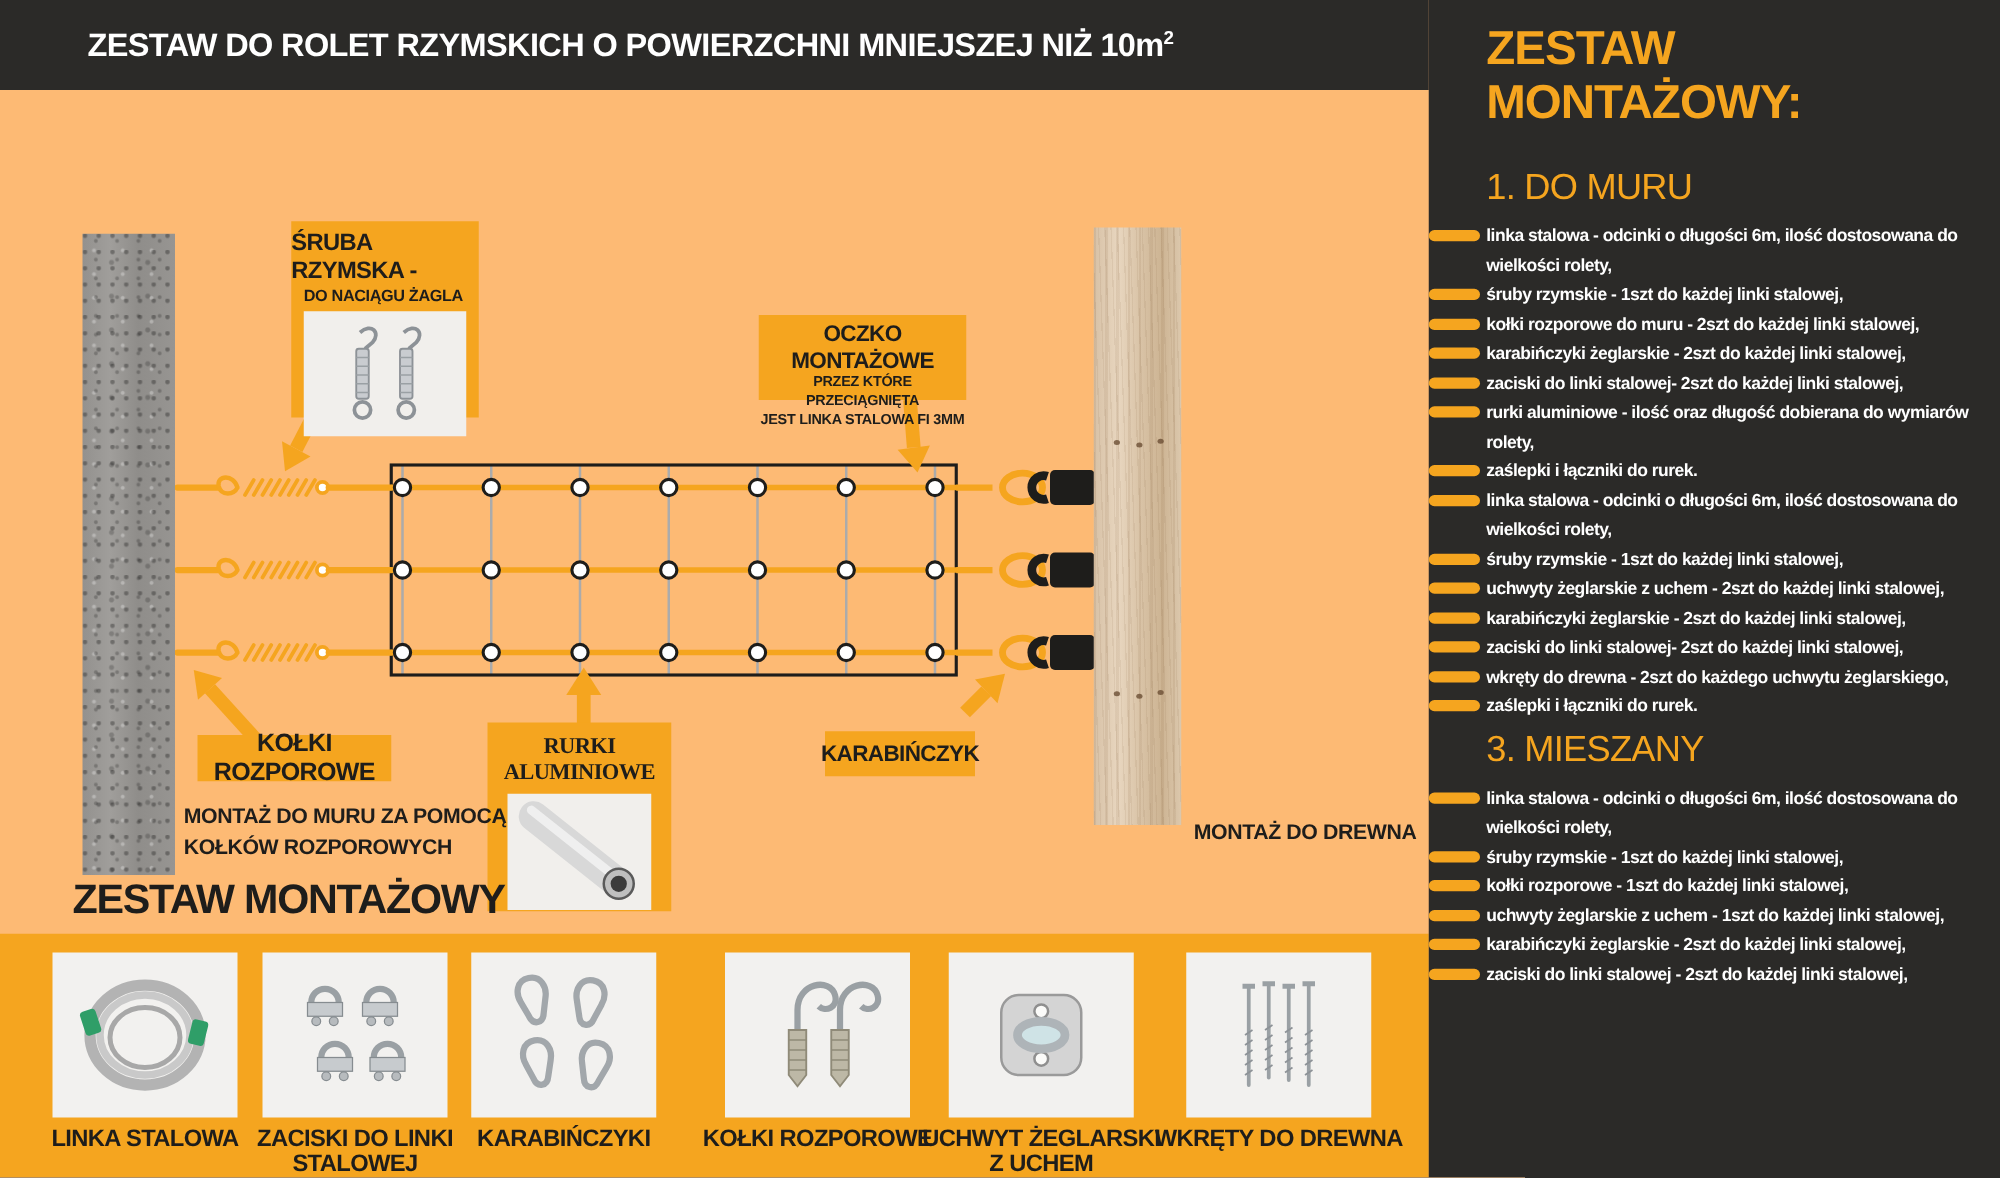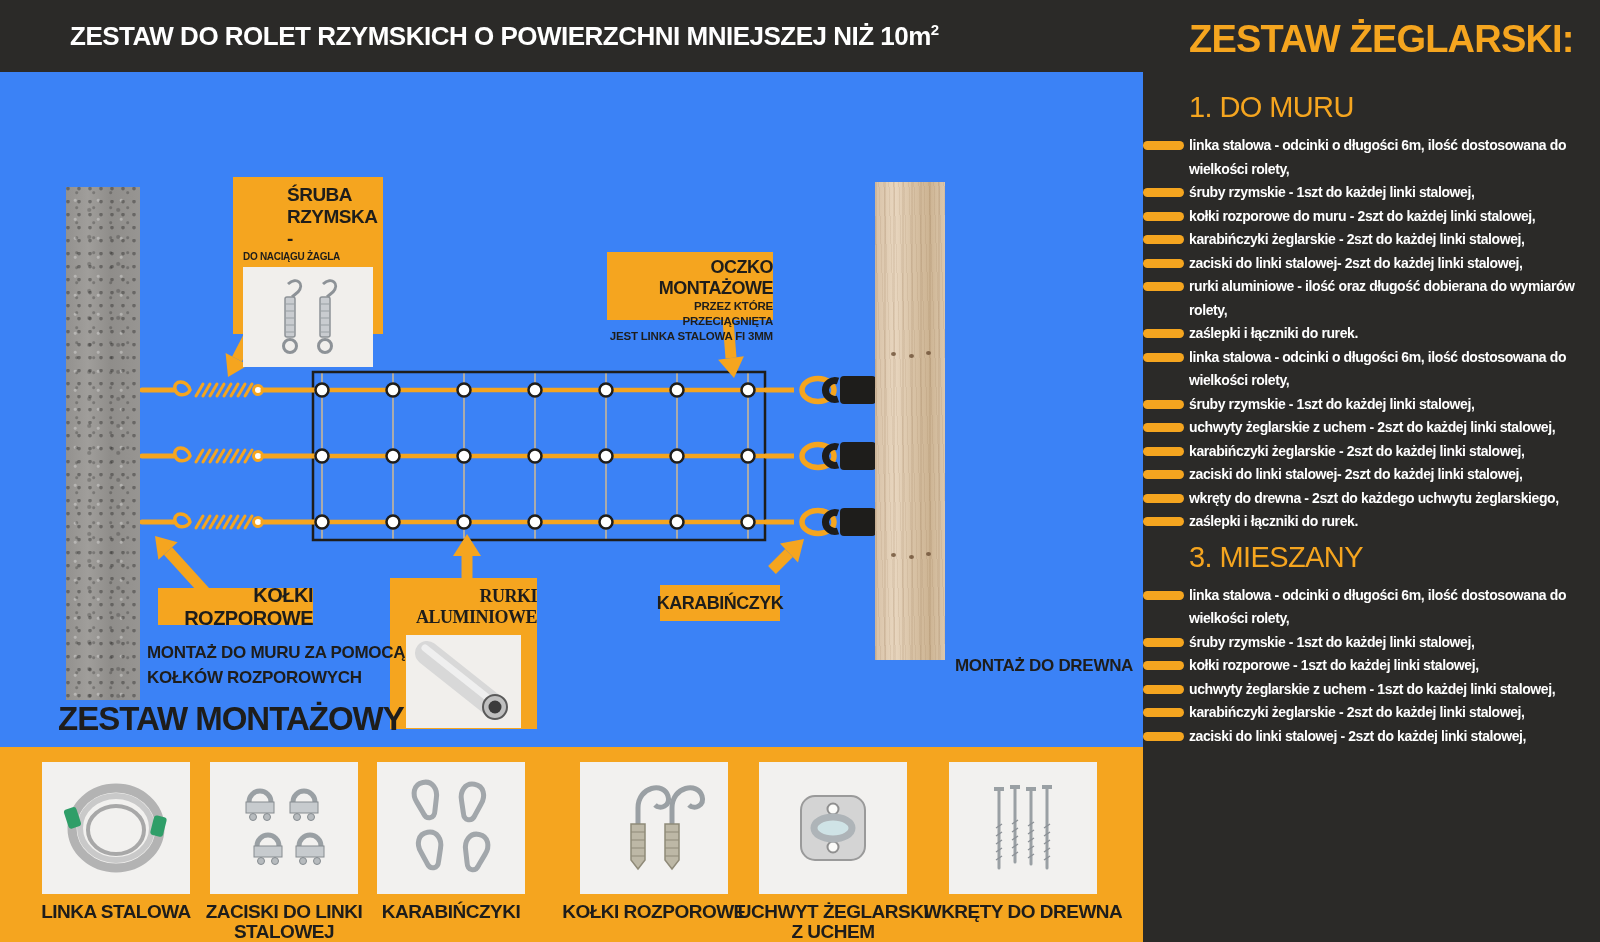--- a/index.html
+++ b/index.html
@@ -1,20 +1,20 @@
 <!DOCTYPE html>
 <html style="--accent: #F5A51F; --dark: #2B2A28;"><head>
 <meta charset="utf-8">
 <style>
   :root{ --accent:#F5A51F; --dark:#2B2A28; --ink:#1E1D1B; }
   *{box-sizing:border-box; margin:0; padding:0;}
   html,body{background:#666;}
   .page{
     position:relative; width:1600px; height:942px; margin:0 auto;
-    background:#3b82f6; overflow:hidden;
+    background:#fdba74; overflow:hidden;
     font-family:"Liberation Sans", sans-serif; color:var(--ink);
   }
   
   .header{
     position:absolute; left:0; top:0; width:1143px; height:72px;
     background:var(--dark); display:flex; align-items:center; padding-left:70px;
   }
   .header .title{
     color:#fff; font-size:26px; font-weight:bold; letter-spacing:-0.5px; white-space:nowrap;
   }
@@ -55,24 +55,24 @@
   }
   .plank{
     position:absolute; left:875px; top:182px; width:70px; height:478px;
     background:
       repeating-linear-gradient(90deg, rgba(139,103,66,.12) 0 2px, transparent 2px 9px),
       repeating-linear-gradient(88deg, rgba(120,85,50,.09) 0 1px, transparent 1px 5px),
       linear-gradient(90deg,#d7c1a6 0%,#e8d6bf 28%,#d8c2a5 55%,#cdb493 78%,#dcc8ad 100%);
   }
   .knot{position:absolute; width:5px; height:4px; border-radius:50%; background:#6b4f35; opacity:.8;}
   
-  .callout{position:absolute; background:var(--accent); color:var(--ink); text-align:right;}
+  .callout{position:absolute; background:var(--accent); color:var(--ink); text-align:center;}
   .box-sruba{left:233px; top:177px; width:150px; height:157px; padding-top:7px; text-align:left;}
-  .box-sruba .l1{font-size:19px; font-weight:bold; letter-spacing:-0.5px; padding-left:22px;margin-left:32px;}
-  .box-sruba .l2{font-size:10px; font-weight:bold; letter-spacing:-0.3px; padding-left:10px; margin-top:1px;}
+  .box-sruba .l1{font-size:19px; font-weight:bold; letter-spacing:-0.5px; padding-left:0;}
+  .box-sruba .l2{font-size:13px; font-weight:bold; letter-spacing:-0.3px; padding-left:10px; margin-top:1px;}
   .box-sruba .photo{margin:5px 10px 0; height:100px; background:#f1efec; display:flex; align-items:center; justify-content:center;}
   .box-oczko{left:607px; top:252px; width:166px; height:68px; padding-top:5px;}
   .box-oczko .l1{font-size:18px; font-weight:bold; letter-spacing:-0.5px;}
   .box-oczko .l2,.box-oczko .l3{font-size:11.5px; font-weight:bold; letter-spacing:-0.2px; line-height:15px;}
   .lbl{display:flex; align-items:center; justify-content:center; font-weight:bold;}
   .lbl-kolki{left:158px; top:588px; width:155px; height:37px; font-size:20px; letter-spacing:-0.5px;}
   .lbl-karab{left:660px; top:565px; width:120px; height:36px; font-size:18px; letter-spacing:-0.5px;margin-top:20px;}
   .box-rurki{left:390px; top:578px; width:147px; height:151px; padding-top:8px;}
   .box-rurki .l1{font-size:18px; font-weight:bold; letter-spacing:-0.5px;font-family:Liberation Serif, serif;}
   .box-rurki .photo{margin:7px 16px 0; height:93px; background:#f1efec; display:flex; align-items:center; justify-content:center;}
@@ -334,21 +334,21 @@
           <path d="M63,52 l6,-4 M63,60 l6,-4 M63,68 l6,-4 M63,76 l6,-4 M63,84 l6,-4"></path>
           <path d="M79,54 l6,-4 M79,62 l6,-4 M79,70 l6,-4 M79,78 l6,-4 M79,86 l6,-4"></path>
           <path d="M95,56 l6,-4 M95,64 l6,-4 M95,72 l6,-4 M95,80 l6,-4 M95,88 l6,-4"></path>
         </g>
       </svg>
     </div>
     <div class="card-label" style="left:923px">WKRĘTY DO DREWNA</div>
   </div>
 
   <aside class="sidebar">
-    <h1>ZESTAW ŻEGLARSKI:</h1>
+    <h1>ZESTAW MONTAŻOWY:</h1>
 
     <section>
       <h2>1. DO MURU</h2>
       <ul>
         <li>linka stalowa - odcinki o długości 6m, ilość dostosowana do wielkości rolety,</li>
         <li>śruby rzymskie - 1szt do każdej linki stalowej,</li>
         <li>kołki rozporowe do muru - 2szt do każdej linki stalowej,</li>
         <li>karabińczyki żeglarskie - 2szt do każdej linki stalowej,</li>
         <li>zaciski do linki stalowej- 2szt do każdej linki stalowej,</li>
         <li>rurki aluminiowe - ilość oraz długość dobierana do wymiarów rolety,</li>

